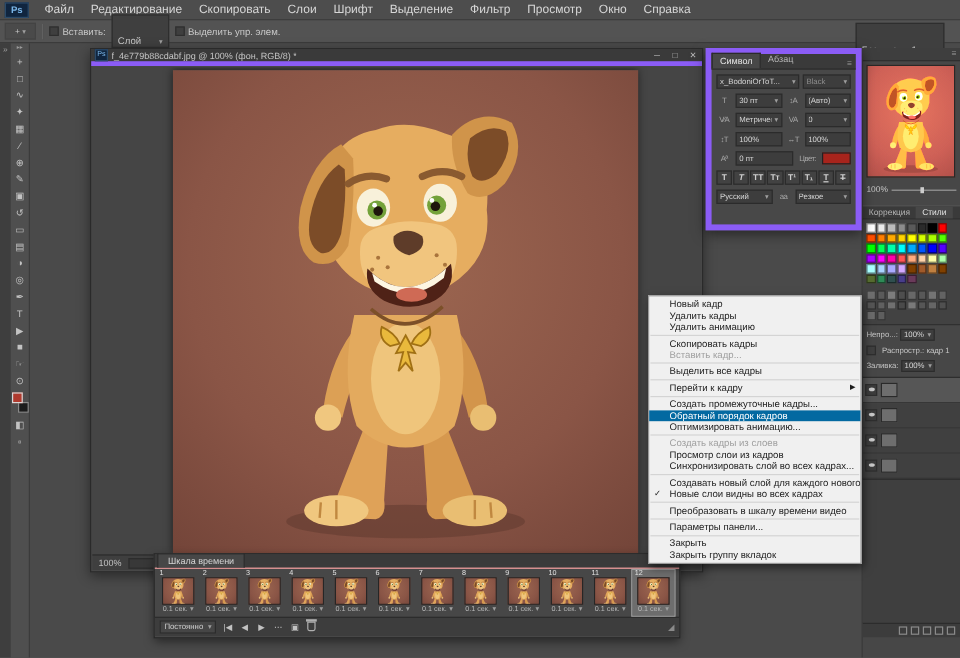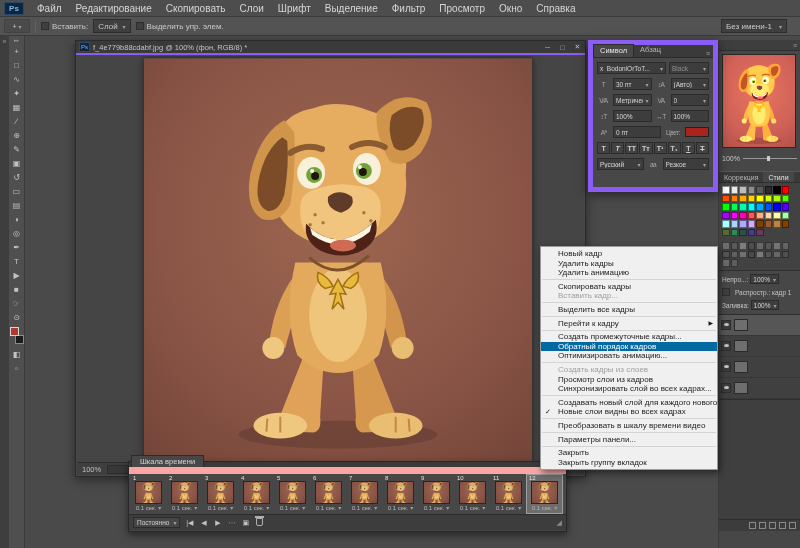--- a/index.html
+++ b/index.html
@@ -14,57 +14,57 @@
   display:flex;align-items:center;justify-content:center;margin:0 6px 0 4px;border:1px solid #2a4a6a}
 .menu-item{padding:0 7px;font-size:10px;color:#d6d6d6;line-height:17px;white-space:nowrap}
 
 
 .optionsbar{position:absolute;left:0;top:17px;width:800px;height:19px;background:#535353;
   border-bottom:1px solid #3b3b3b;display:flex;align-items:center;font-size:8px;color:#c8c8c8;z-index:10}
 .opt-toolbox{margin-left:4px;width:26px;height:14px;border:1px solid #434343;background:#4a4a4a;
   display:flex;align-items:center;justify-content:center;gap:2px;font-size:7px}
 .opt-sep{width:1px;height:13px;background:#3e3e3e;border-right:1px solid #616161;margin:0 5px}
 .checkbox{width:8px;height:8px;border:1px solid #2e2e2e;background:#3f3f3f;margin-right:3px;flex:none}
-.dropdown{height:14px;border:1px solid #2e2e2e;background:#3f3f3f;display:flex;align-items:center;
-  padding:0 4px;gap:5px;margin:0 5px;white-space:nowrap}
+.dropdown{height:28px;border:1px solid #2e2e2e;background:#3f3f3f;display:flex;align-items:flex-end;
+  padding:0 4px;gap:15px;margin:0 5px;white-space:nowrap}
 .dd{color:#9f9f9f;font-size:6px}
 .opt-label{white-space:nowrap}
 .workspace-dd{position:absolute;right:8px;top:2px;min-width:66px;justify-content:space-between}
 
 
 .leftstrip{position:absolute;left:0;top:36px;width:9px;height:512px;background:#3e3e3e;color:#9a9a9a;
   font-size:7px;text-align:center;line-height:11px;z-index:5}
 .toolbar{position:absolute;left:9px;top:36px;width:16px;height:512px;background:#4f4f4f;
   border-right:1px solid #3b3b3b;display:flex;flex-direction:column;align-items:center;z-index:5}
 .tb-collapse{font-size:5px;color:#9a9a9a;height:8px;line-height:8px}
 .tool{width:16px;height:14px;display:flex;align-items:center;justify-content:center;font-size:8px;color:#c3c3c3}
 .tb-colors{position:relative;width:14px;height:17px;margin:3px 0;flex:none}
 .bgcol{position:absolute;right:0;bottom:0;width:9px;height:9px;border:1px solid #8a8a8a}
 .fgcol{position:absolute;left:0;top:0;width:9px;height:9px;border:1px solid #d8d8d8}
 
 
 .docwin{position:absolute;left:75px;top:40px;width:511px;height:437px;background:#474747;
   border:1px solid #2a2a2a;box-shadow:0 3px 10px rgba(0,0,0,.45);z-index:15}
-.doc-titlebar{height:14px;background:#3a3a3a;border-bottom:2px solid #8b5cf6;display:flex;
+.doc-titlebar{height:14px;background:#3a3a3a;border-bottom:4px solid #8b5cf6;display:flex;
   align-items:center;font-size:7.5px;color:#c4c4c4}
 .doc-psicon{width:11px;height:10px;background:#10253f;color:#7ab6e8;font-size:6px;display:flex;
   align-items:center;justify-content:center;margin:0 3px;border:1px solid #2a4a6a;flex:none}
 .doc-title{white-space:nowrap;overflow:hidden}
 .winbtns{margin-left:auto;display:flex}
 .winbtn{width:15px;height:12px;display:flex;align-items:center;justify-content:center;color:#bbb;font-size:7px}
 .doc-canvas{position:absolute;top:15px;left:1px;right:1px;bottom:14px;background:#454545;overflow:hidden}
 .dogimg{position:absolute;left:67px;top:2px;width:388px;height:404px;box-shadow:0 0 7px rgba(0,0,0,.55)}
 .doc-status{position:absolute;left:1px;right:1px;bottom:1px;height:13px;background:#3f3f3f;
   border-top:1px solid #2c2c2c;display:flex;align-items:center;font-size:7.5px;color:#c0c0c0;padding:0 5px;gap:6px}
 .doc-statfield{width:120px;height:9px;background:#383838;border:1px solid #2c2c2c}
 
 
 .timeline{position:absolute;left:128px;top:461px;width:439px;height:71px;background:#474747;
   border:1px solid #272727;box-shadow:0 3px 8px rgba(0,0,0,.5);z-index:40}
-.tl-tabbar{height:12px;background:#3a3a3a;display:flex;align-items:flex-end;border-bottom:7px solid #fca5a5}
+.tl-tabbar{height:12px;background:#3a3a3a;display:flex;align-items:flex-end;border-bottom:1px solid #fca5a5}
 .tl-tab{background:#474747;border:1px solid #2b2b2b;border-bottom:none;height:12px;line-height:11px;
   padding:0 8px;font-size:7.5px;color:#d6d6d6;margin-left:2px}
 .tl-menu-icon{margin-left:auto;color:#9a9a9a;font-size:7px;padding:0 4px}
 .tl-frames{height:40px;display:flex;padding:1px 2px;gap:1px}
 .frame{width:35px;position:relative;text-align:center;flex:none}
 .frame.selected{background:#6d6d6d;outline:1px solid #9e9e9e}
 .fnum{position:absolute;left:2px;top:0;font-size:6px;color:#e0e0e0}
 .fthumb{display:block;margin:6px auto 0;width:27px;height:23px;border:1px solid #262626;background:#7a4a3c}
 .fdelayrow{font-size:6px;color:#b8b8b8;display:flex;justify-content:center;gap:2px;line-height:9px}
 .tl-controls{height:16px;background:#3d3d3d;border-top:1px solid #2c2c2c;display:flex;align-items:center;

